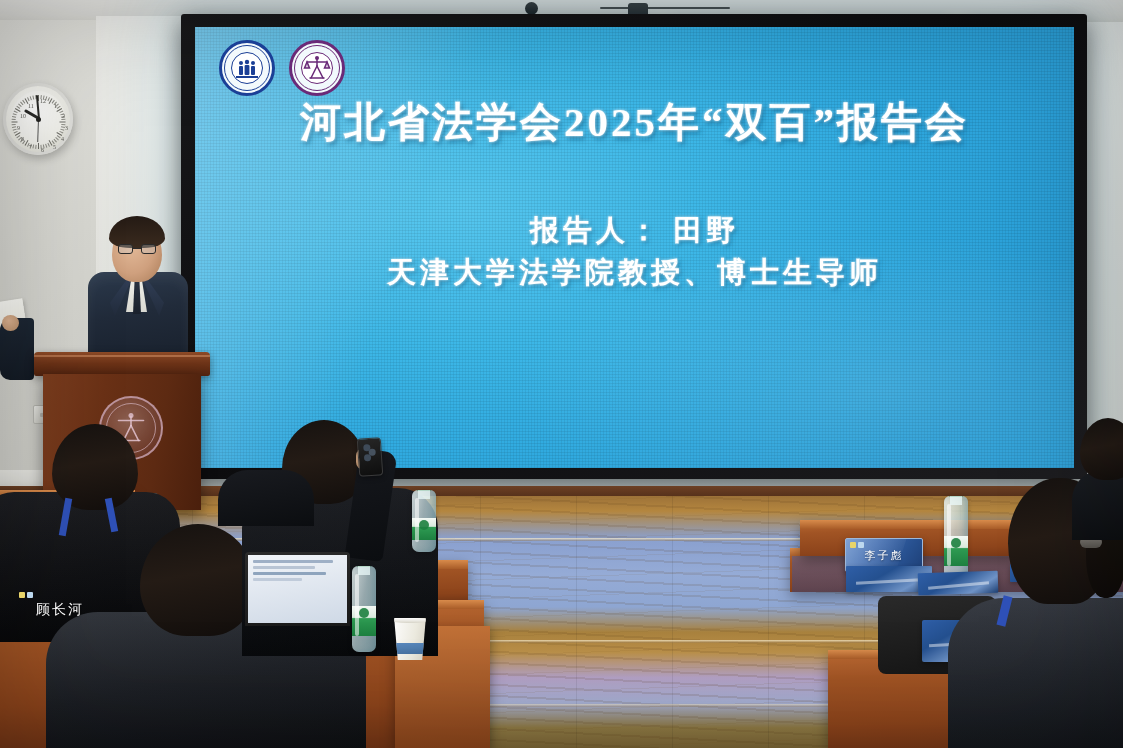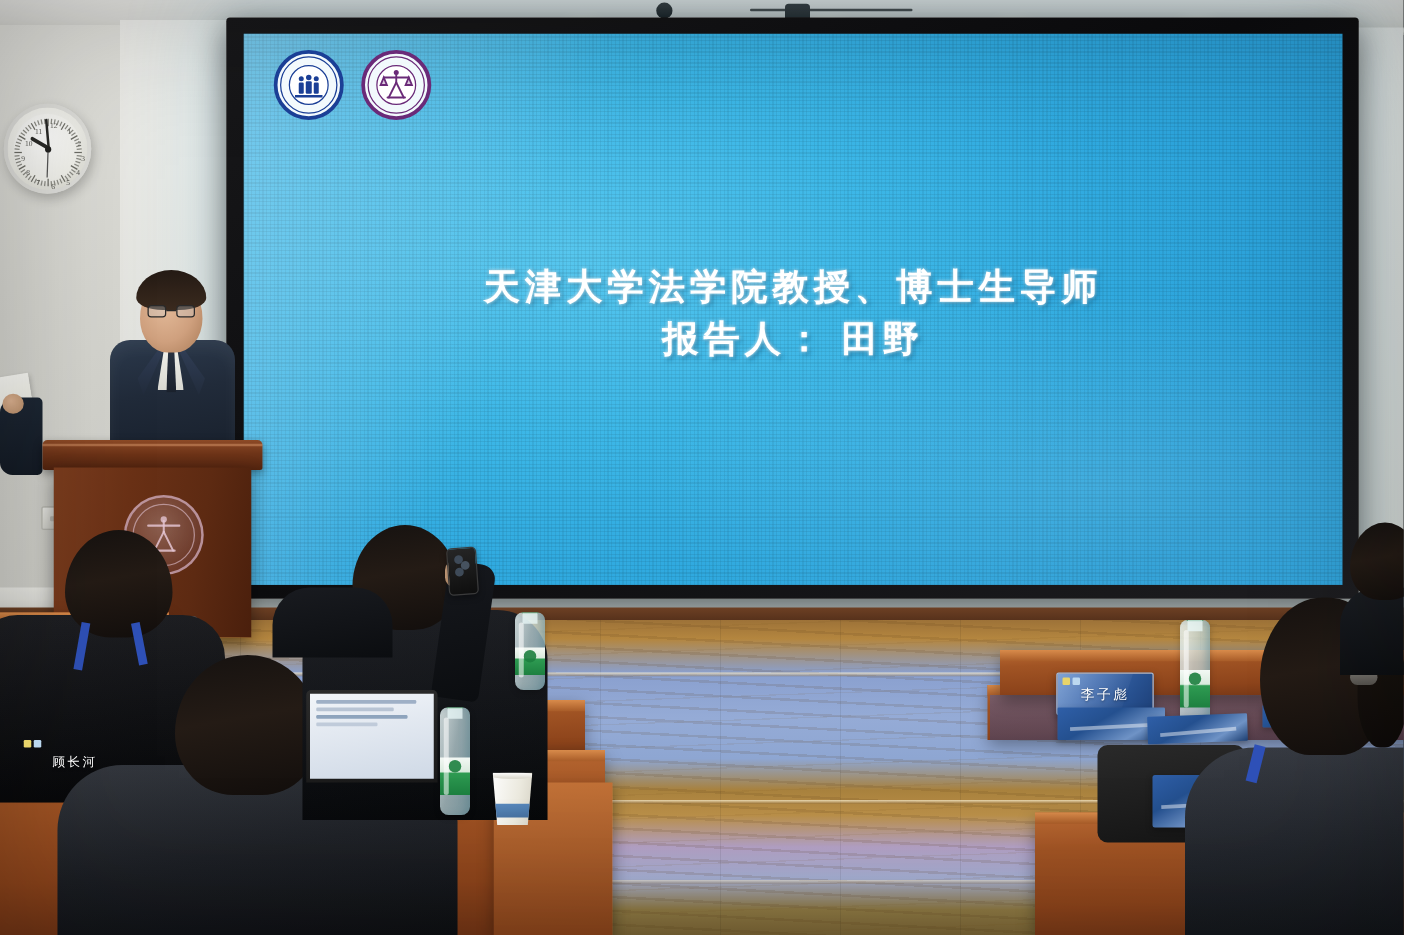--- a/index.html
+++ b/index.html
@@ -467,24 +467,25 @@
                 <path d="M16 14 l-6 12"></path>
                   <path d="M16 14 l6 12"></path>
                 <path d="M9 26 h14"></path>
               </g>
               <circle cx="16" cy="6" r="2" fill="#6a2a78"></circle>
             </svg>
           </div>
         </div>
       </div>
 
+      <div class="slide-title">河北省法学会2025年“双百”报告会</div>
 
       <div class="slide-body">
+        <div class="slide-line">报告人： 田野</div>
         <div class="slide-line">天津大学法学院教授、博士生导师</div>
-        <div class="slide-line">报告人： 田野</div>
       </div>
 
     </div>
   </div>
 
   <div class="baseboard"></div>
   <div class="floor"></div>
   <div class="floor-grain"></div>
   <div class="floor-seam" style="top:538px;"></div>
   <div class="floor-seam" style="top:640px;"></div>
@@ -569,21 +570,21 @@
       <div class="label" style="top:34px;height:26px;"></div>
       <div class="shine"></div>
   </div>
   <div class="tumbler" style="left:134px;top:498px;"></div>
 
   <div class="nameplate" style="left:14px;top:588px;width:92px;height:44px;">
     <div class="np-logos">
         <i></i>
         <i></i>
       </div>
-    <div class="np-name" style="font-size:10px;">顾长河</div>
+    <div class="np-name" style="font-size:14px;">顾长河</div>
   </div>
 
   <div>
     <div class="aud-body" style="left:-20px;top:492px;width:200px;height:150px;
          background:linear-gradient(170deg,#15161a 0%,#0d0e11 55%,#07080a 100%);">
       <div class="shoulder-shadow"></div>
     </div>
     <div class="aud-head" style="left:52px;top:424px;width:86px;height:86px;"></div>
     <div class="lanyard" style="left:62px;top:498px;width:7px;height:38px;transform:rotate(10deg);"></div>
     <div class="lanyard" style="left:108px;top:498px;width:7px;height:34px;transform:rotate(-11deg);"></div>

